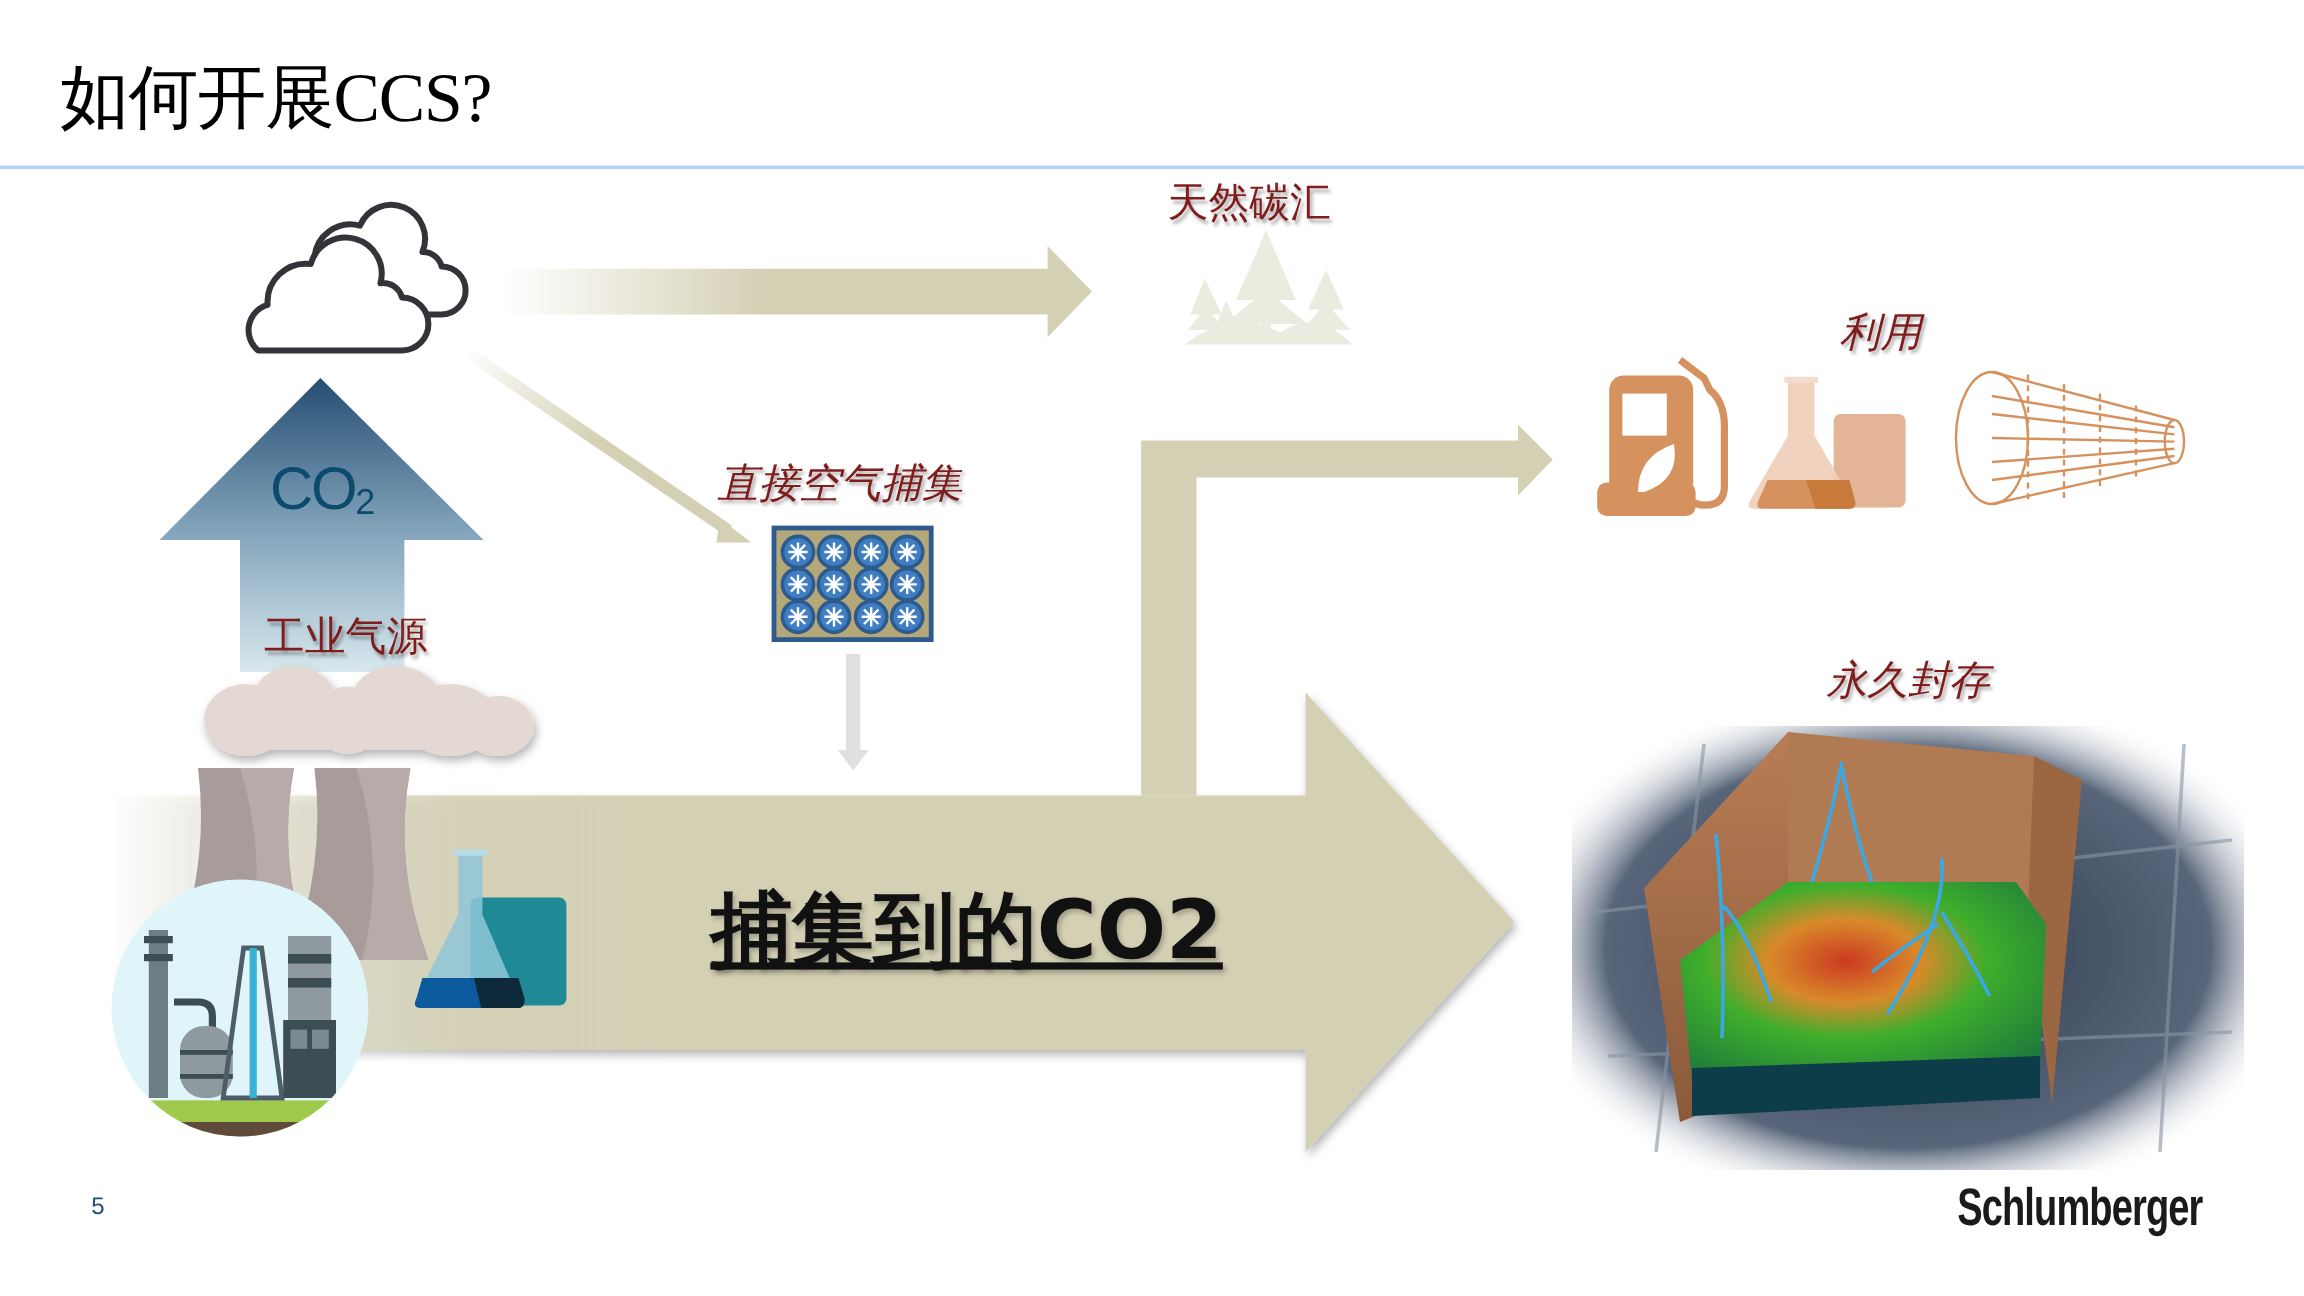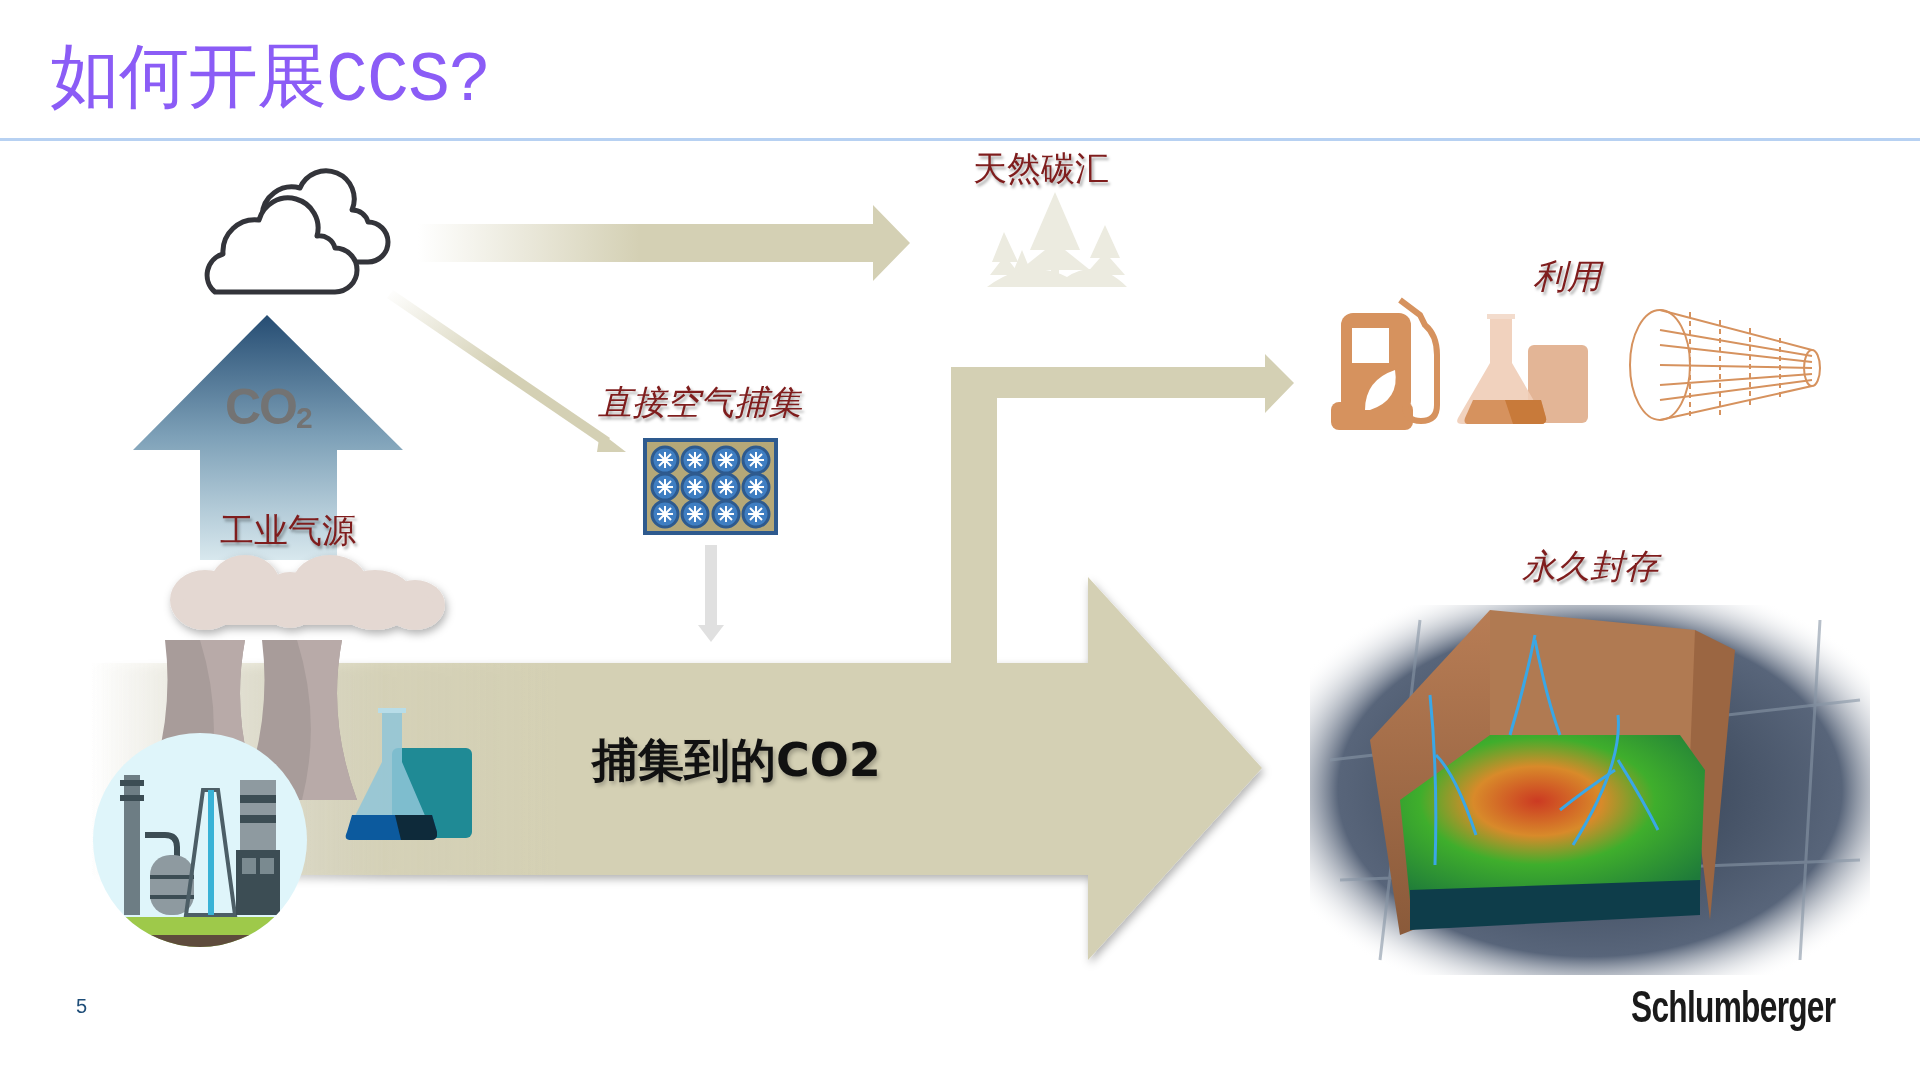--- a/index.html
+++ b/index.html
@@ -1,25 +1,25 @@
 <!DOCTYPE html>
 <html><head>
 <meta charset="utf-8">
 <style>
   html, body { margin:0; padding:0; }
   body { width:1920px; height:1080px; position:relative; background:#ffffff; overflow:hidden;
          font-family:"Liberation Sans","DejaVu Sans",sans-serif; }
   .abs { position:absolute; }
-  .title { left:50px; top:42px; font-size:70px; color:#8b5cf6; letter-spacing:-1px; line-height:80px; font-family:Liberation Mono, monospace; }
+  .title { left:50px; top:42px; font-size:58px; color:#000000; letter-spacing:-1px; line-height:80px; font-family:Liberation Serif, serif; }
   .sep { left:0; top:138px; width:1920px; height:3px; background:#b7d1f2; }
   .lbl { font-size:34px; color:#7f1d1d; text-shadow:2px 3px 3px rgba(0,0,0,0.35); white-space:nowrap; font-family:"DejaVu Sans",sans-serif; }
   .lbl.it { font-style:italic; }
-  .co2 { font-size:50px; font-weight:bold; color:#737373; font-family:"Liberation Sans",sans-serif; letter-spacing:-2px; }
+  .co2 { font-size:50px; font-weight:normal; color:#0c4a6e; font-family:"Liberation Sans",sans-serif; letter-spacing:-2px; }
   .co2 sub { font-size:30px; vertical-align:-4px; }
-  .main-label { font-size:46px; font-weight:bold; color:#111; font-family:"DejaVu Sans",sans-serif; text-shadow:2px 3px 4px rgba(0,0,0,0.25); white-space:nowrap; }
+  .main-label { font-size:68px; font-weight:bold; color:#111; font-family:"DejaVu Sans",sans-serif; text-shadow:2px 3px 4px rgba(0,0,0,0.25); white-space:nowrap;text-decoration:underline; }
   .pagenum { left:76px; top:995px; font-size:20px; color:#1f4e79; }
   .logo { left:1631px; top:982px; font-size:44px; font-weight:bold; color:#1a1a1a; font-family:"Liberation Sans",sans-serif; transform:scaleX(0.72); transform-origin:left top; letter-spacing:-1px; }
   svg { position:absolute; left:0; top:0; }
 </style>
 </head>
 <body>
 
 <div class="abs title">如何开展CCS?</div>
 <div class="abs sep"></div>
 

